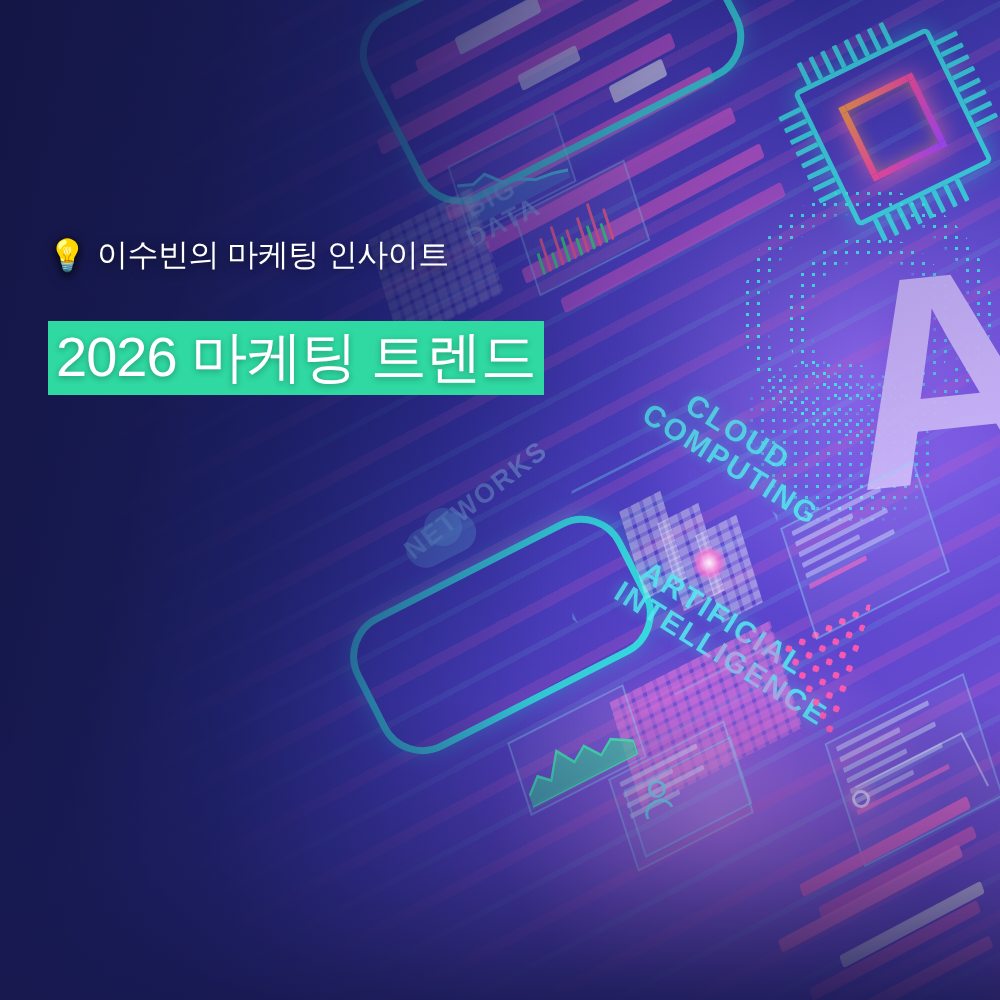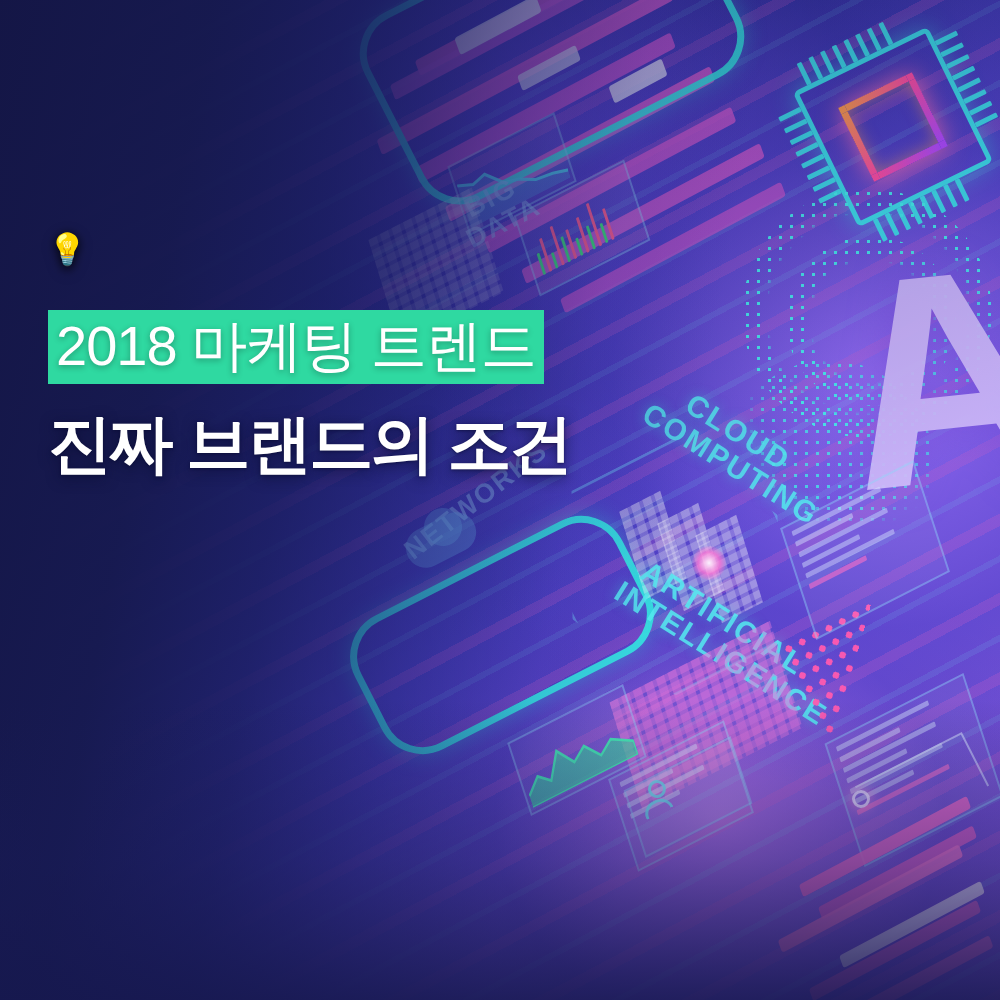--- a/index.html
+++ b/index.html
@@ -410,25 +410,25 @@
               border:3px solid rgba(240,225,255,.8);box-shadow:0 0 14px rgba(255,140,210,.8);"></div>
 
   <div class="overlay-tint"></div>
   <div class="overlay-left"></div>
   <div class="overlay-bottom"></div>
 
   <div class="content">
 
     <div class="kicker">
       <span class="bulb">💡</span>
+      <span>이수빈의 마케팅 인사이트</span>
     </div>
 
     <span class="badge-line">
-      <span class="badge">2018 마케팅 트렌드</span>
+      <span class="badge">2026 마케팅 트렌드</span>
     </span>
 
     <div class="head">
-      <span class="l l2">진짜 브랜드의 조건</span>
     </div>
 
   </div>
 
 </div>
 
 </body></html>

